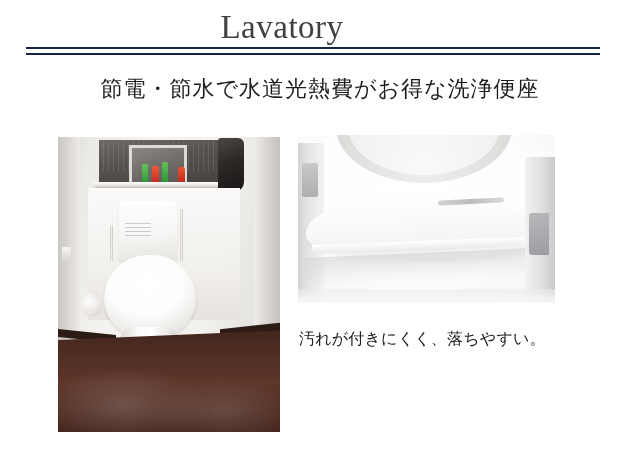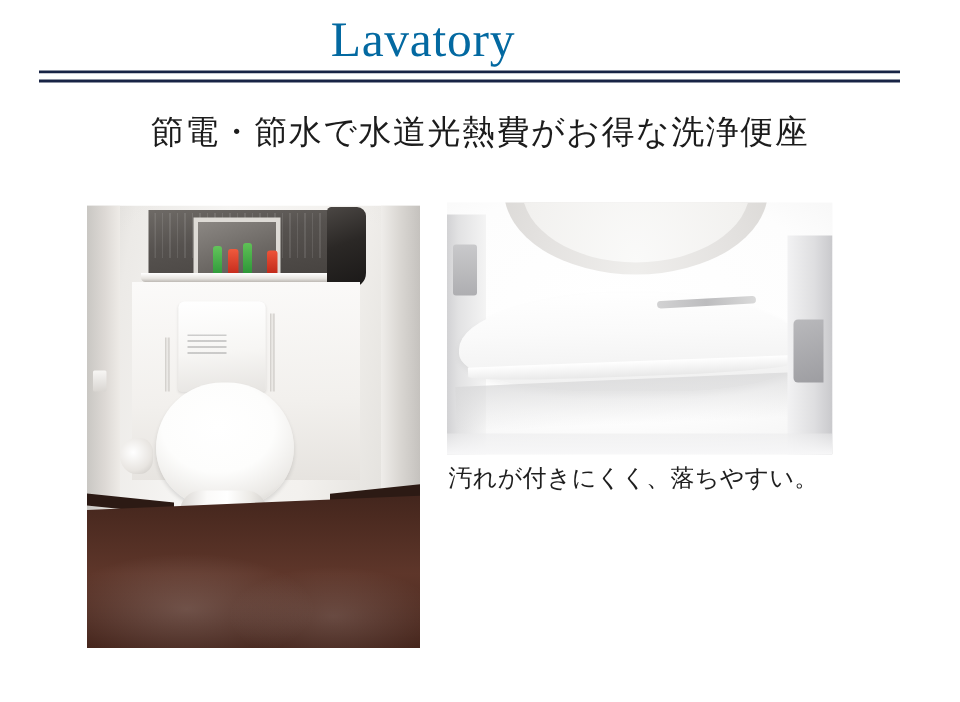--- a/index.html
+++ b/index.html
@@ -19,21 +19,21 @@
   
   #slide-title {
     position: absolute;
     left: 0;
     top: 8px;
     width: 564px;
     text-align: center;
     font-family: "Liberation Serif", "DejaVu Serif", serif;
     font-size: 33px;
     line-height: 38px;
-    color: #0369a1;
+    color: #404040;
     letter-spacing: 0.5px;
     white-space: nowrap;
   }
 
   
   #title-rule {
     position: absolute;
     left: 26px;
     top: 47px;
     width: 574px;
@@ -360,20 +360,21 @@
     width: 260px;
     font-family: "DejaVu Serif", "Liberation Serif", serif;
     font-size: 16px;
     line-height: 26px;
     color: #1e1e1e;
     letter-spacing: 0.2px;
   }
   #seat-caption .caption-line {
     display: block;
     white-space: nowrap;
+    margin-top: 20px;
   }
 </style>
 </head>
 <body>
 
 <div id="slide-title">Lavatory</div>
 
 <div id="title-rule">
   <div class="rule-line top"></div>
   <div class="rule-gloss"></div>

